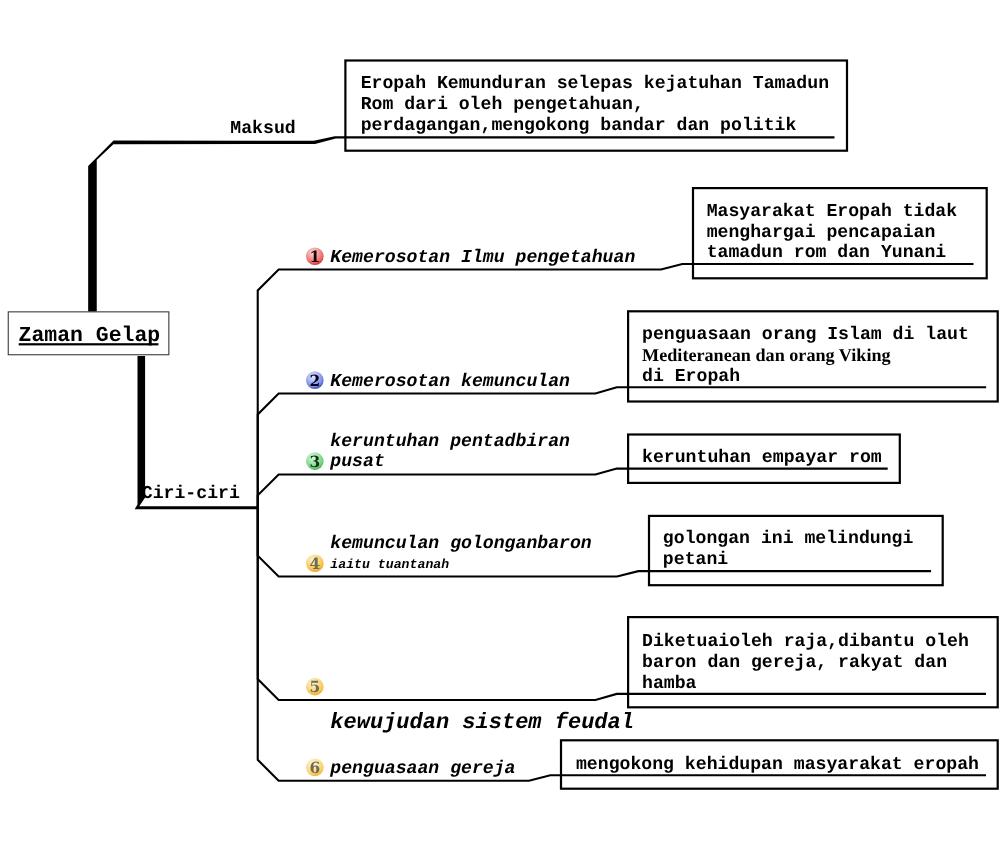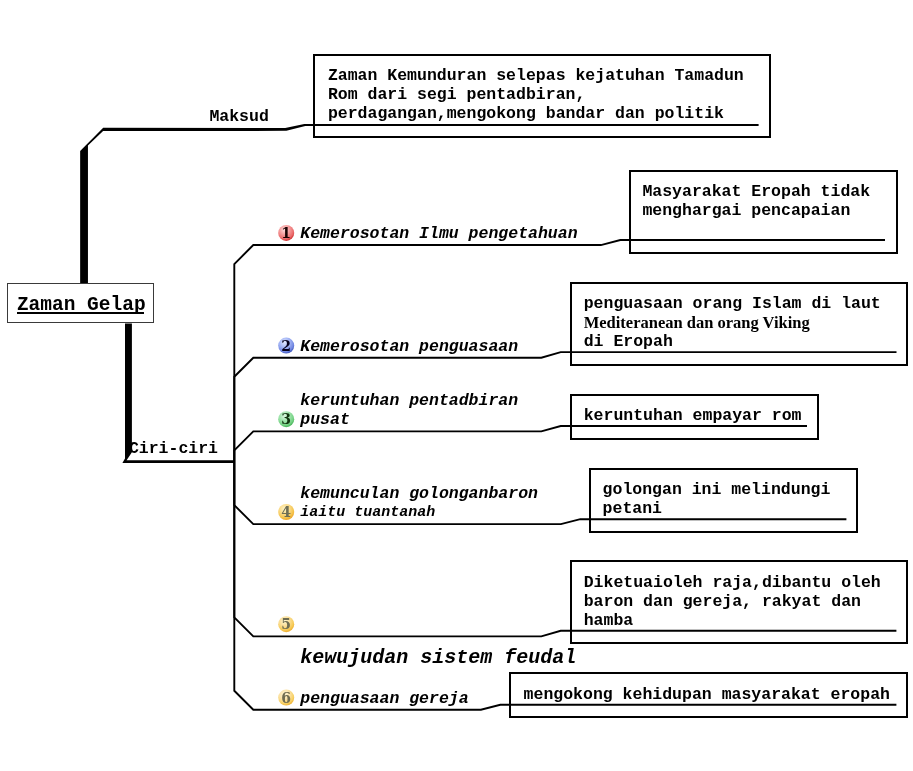--- a/index.html
+++ b/index.html
@@ -91,38 +91,39 @@
         <circle cx="286.20" cy="697.60" r="8.0" fill="url(#bg6)"></circle>
         <text class="bnum" x="286.20" y="702.60" fill="#716c50">6</text>
       </g>
   </svg>
   <div class="box thin" style="left:6.7px;top:283.0px;width:147.8px;height:40.2px;"></div>
   <div class="tline" style="left:16.9px;top:294.9px;font-size:19.5px;">Zaman Gelap</div>
   <div class="uline" style="left:17.0px;top:311.6px;width:126.6px;height:2.2px;"></div>
   <div class="tline" style="left:209.4px;top:106.9px;font-size:16.5px;">Maksud</div>
   <div class="tline" style="left:128.9px;top:439.1px;font-size:16.5px;">Ciri-ciri</div>
   <div class="box" style="left:313.1px;top:53.6px;width:457.8px;height:84.0px;"></div>
-  <div class="tline" style="left:327.9px;top:65.90px;font-size:16.5px;">Zaman Kemunduran selepas kejatuhan Tamadun</div>
-  <div class="tline" style="left:327.9px;top:84.90px;font-size:16.5px;">Rom dari segi pentadbiran,</div>
+  <div class="tline" style="left:327.9px;top:65.90px;font-size:16.5px;">Eropah Kemunduran selepas kejatuhan Tamadun</div>
+  <div class="tline" style="left:327.9px;top:84.90px;font-size:16.5px;">Rom dari oleh pengetahuan,</div>
   <div class="tline" style="left:327.9px;top:103.90px;font-size:16.5px;">perdagangan,mengokong bandar dan politik</div>
   <div class="tline ital" style="left:300.3px;top:223.90px;font-size:16.5px;">Kemerosotan Ilmu pengetahuan</div>
   <div class="box" style="left:629.1px;top:169.6px;width:268.9px;height:84.0px;"></div>
   <div class="tline" style="left:642.4px;top:181.90px;font-size:16.5px;">Masyarakat Eropah tidak</div>
   <div class="tline" style="left:642.4px;top:200.90px;font-size:16.5px;">menghargai pencapaian</div>
-  <div class="tline ital" style="left:300.3px;top:336.60px;font-size:16.5px;">Kemerosotan penguasaan</div>
+  <div class="tline" style="left:642.4px;top:219.90px;font-size:16.5px;">tamadun rom dan Yunani</div>
+  <div class="tline ital" style="left:300.3px;top:336.60px;font-size:16.5px;">Kemerosotan kemunculan</div>
   <div class="box" style="left:569.5px;top:281.7px;width:338.6px;height:84.0px;"></div>
   <div class="tline" style="left:583.7px;top:294.00px;font-size:16.5px;">penguasaan orang Islam di laut</div>
   <div class="tline" style="left:583.7px;top:313.00px;font-size:16.5px;font-family:Liberation Serif, serif;">Mediteranean dan orang Viking</div>
   <div class="tline" style="left:583.7px;top:332.00px;font-size:16.5px;">di Eropah</div>
   <div class="tline ital" style="left:300.3px;top:391.20px;font-size:16.5px;">keruntuhan pentadbiran</div>
   <div class="tline ital" style="left:300.3px;top:410.20px;font-size:16.5px;">pusat</div>
   <div class="box" style="left:569.5px;top:393.6px;width:249.5px;height:46.0px;"></div>
   <div class="tline ital" style="left:300.3px;top:484.00px;font-size:16.5px;">kemunculan golonganbaron</div>
   <div class="tline" style="left:583.7px;top:405.90px;font-size:16.5px;">keruntuhan empayar rom</div>
-  <div class="tline ital" style="left:300.3px;top:503.00px;font-size:15px;">iaitu tuantanah</div>
+  <div class="tline ital" style="left:300.3px;top:503.00px;font-size:12px;">iaitu tuantanah</div>
   <div class="box" style="left:589.1px;top:467.8px;width:268.8px;height:65.0px;"></div>
   <div class="tline" style="left:602.6px;top:480.10px;font-size:16.5px;">golongan ini melindungi</div>
   <div class="tline" style="left:602.6px;top:499.10px;font-size:16.5px;">petani</div>
   <div class="tline ital" style="left:300.3px;top:648px;font-size:20px;">kewujudan sistem feudal</div>
   <div class="box" style="left:569.5px;top:560.4px;width:338.5px;height:84.0px;"></div>
   <div class="tline" style="left:583.7px;top:572.70px;font-size:16.5px;">Diketuaioleh raja,dibantu oleh</div>
   <div class="tline" style="left:583.7px;top:591.70px;font-size:16.5px;">baron dan gereja, rakyat dan</div>
   <div class="tline" style="left:583.7px;top:610.70px;font-size:16.5px;">hamba</div>
   <div class="tline ital" style="left:300.3px;top:688.60px;font-size:16.5px;">penguasaan gereja</div>
   <div class="box" style="left:509.1px;top:672.4px;width:398.9px;height:46.0px;"></div>

